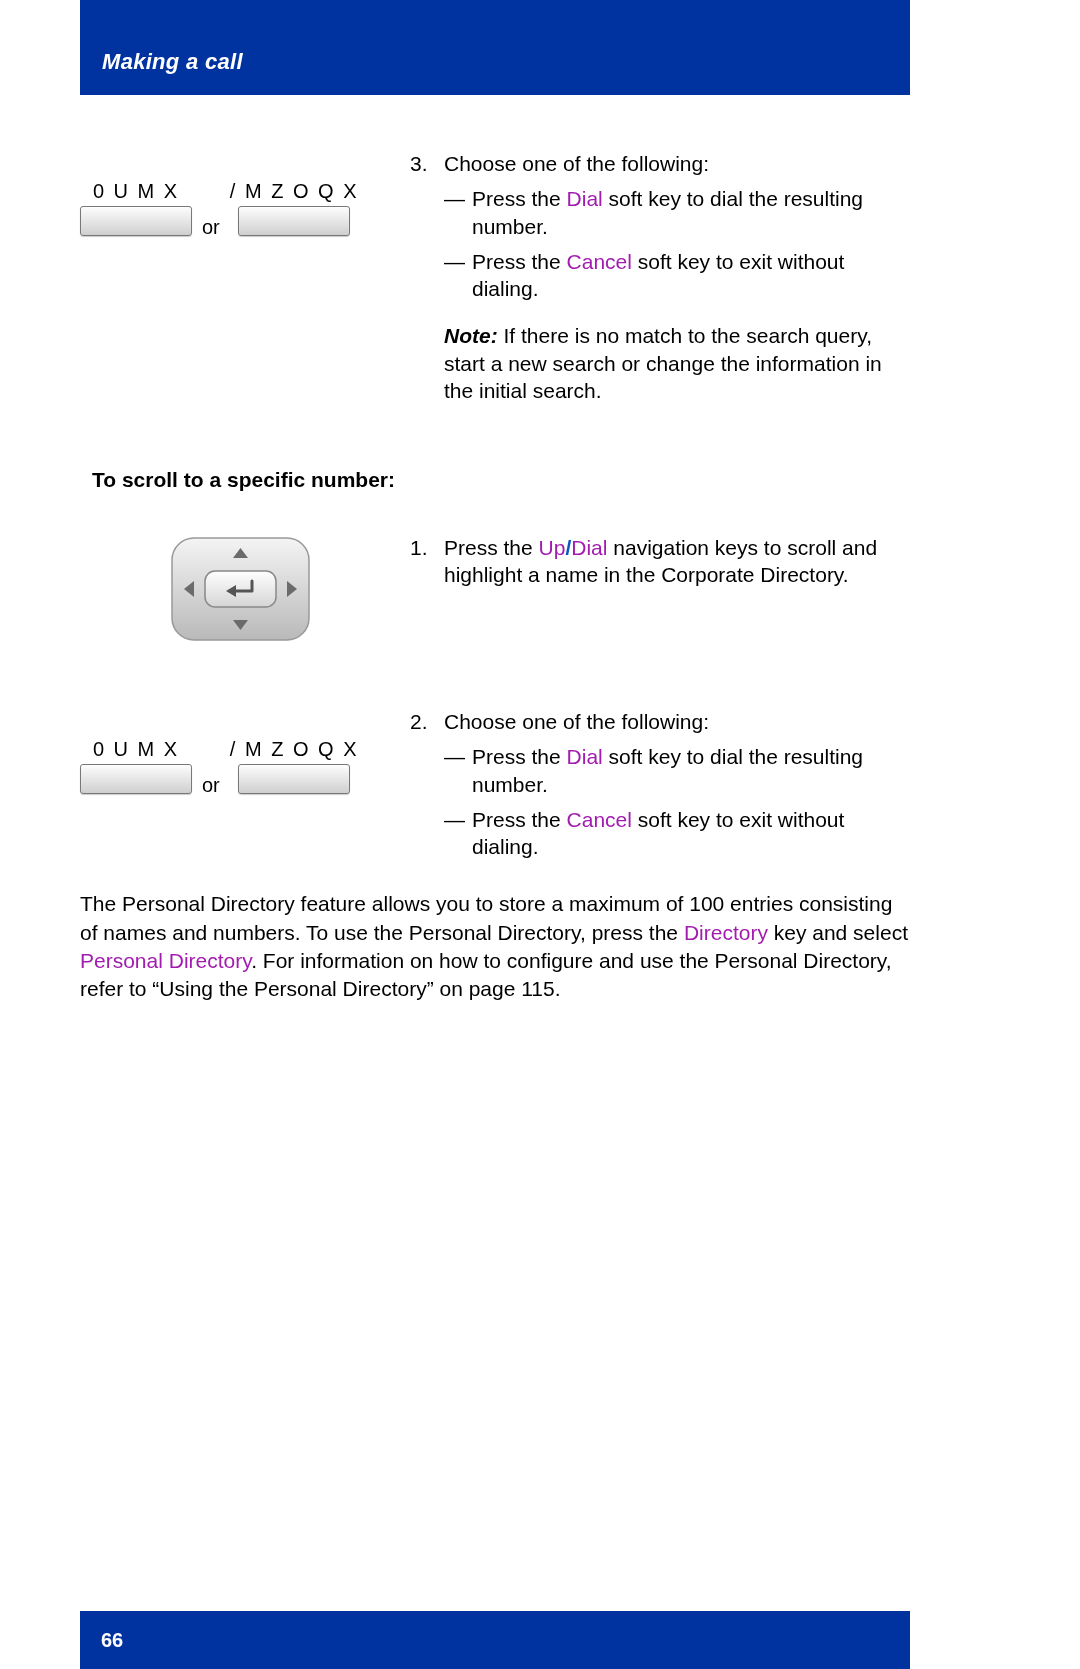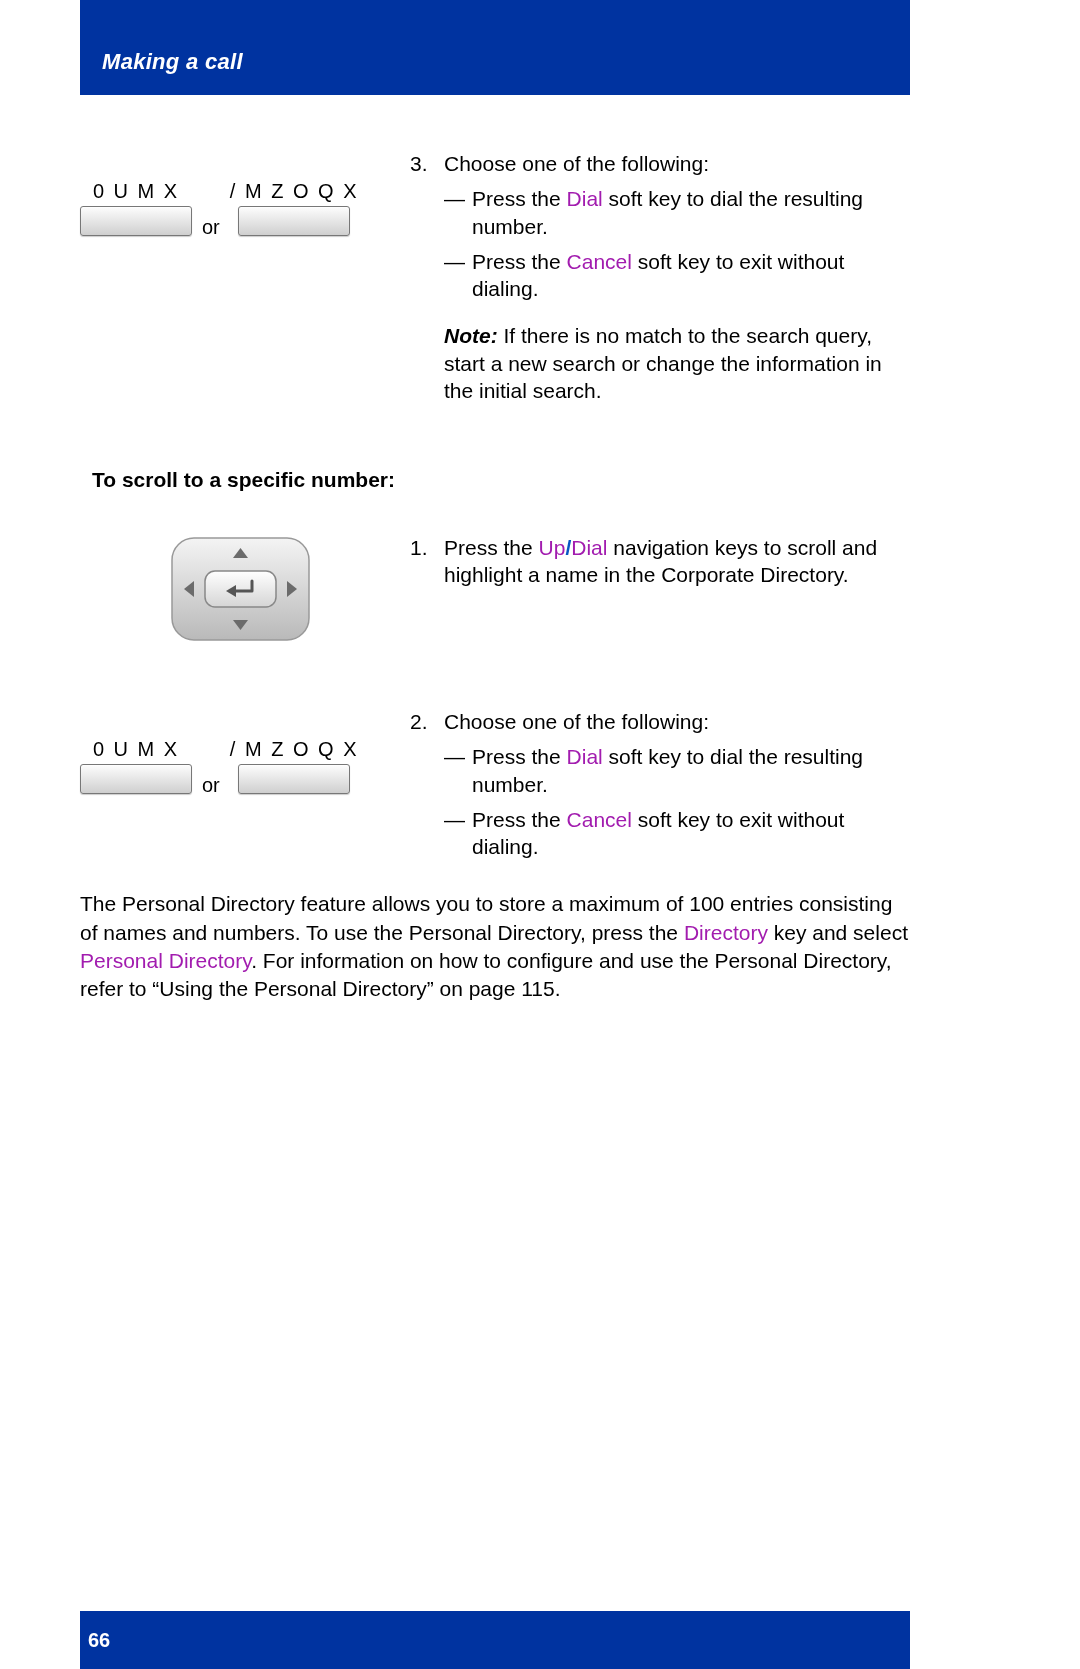--- a/index.html
+++ b/index.html
@@ -41,21 +41,21 @@
   
   .footer-bar {
     position: absolute;
     left: 80px;
     bottom: 0;
     width: 830px;
     height: 58px;
     background: #0033A0;
     display: flex;
     align-items: center;
-    padding-left: 8px;
+    padding-left: 21px;
     box-sizing: border-box;
     color: #fff;
     font-weight: bold;
     font-size: 20px;
   }
 
   .content {
     position: absolute;
     left: 80px;
     top: 125px;

